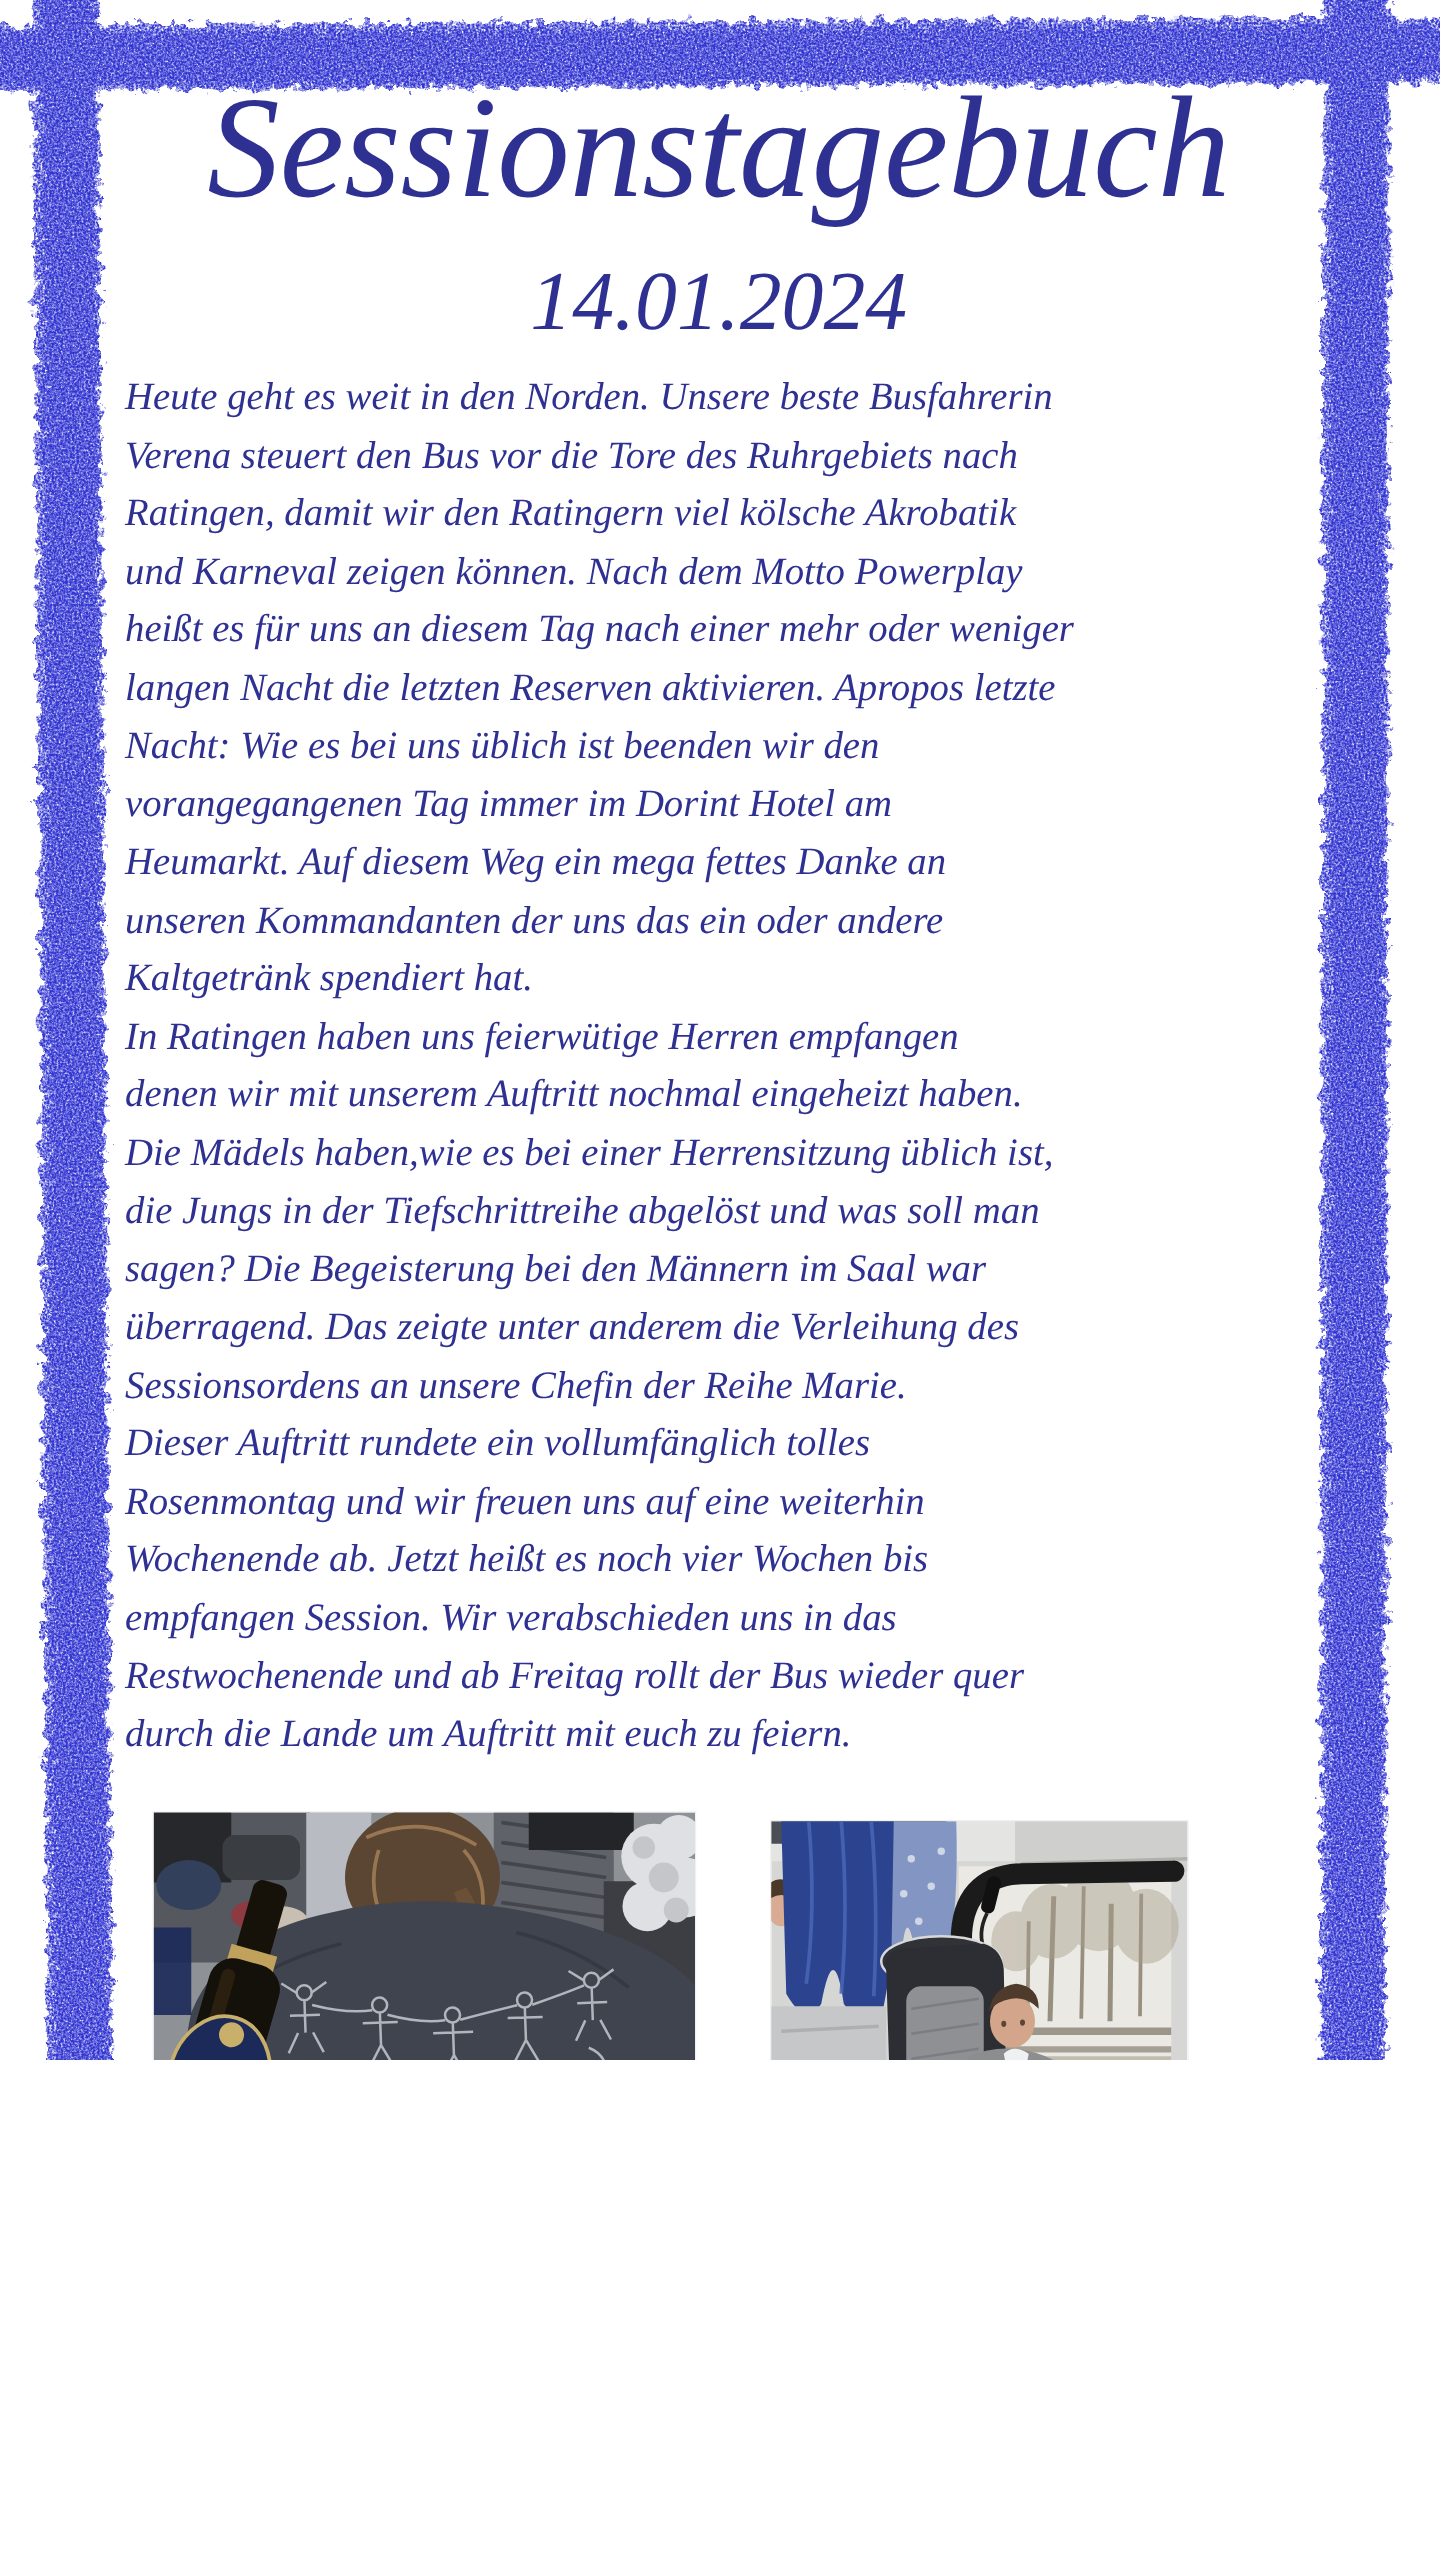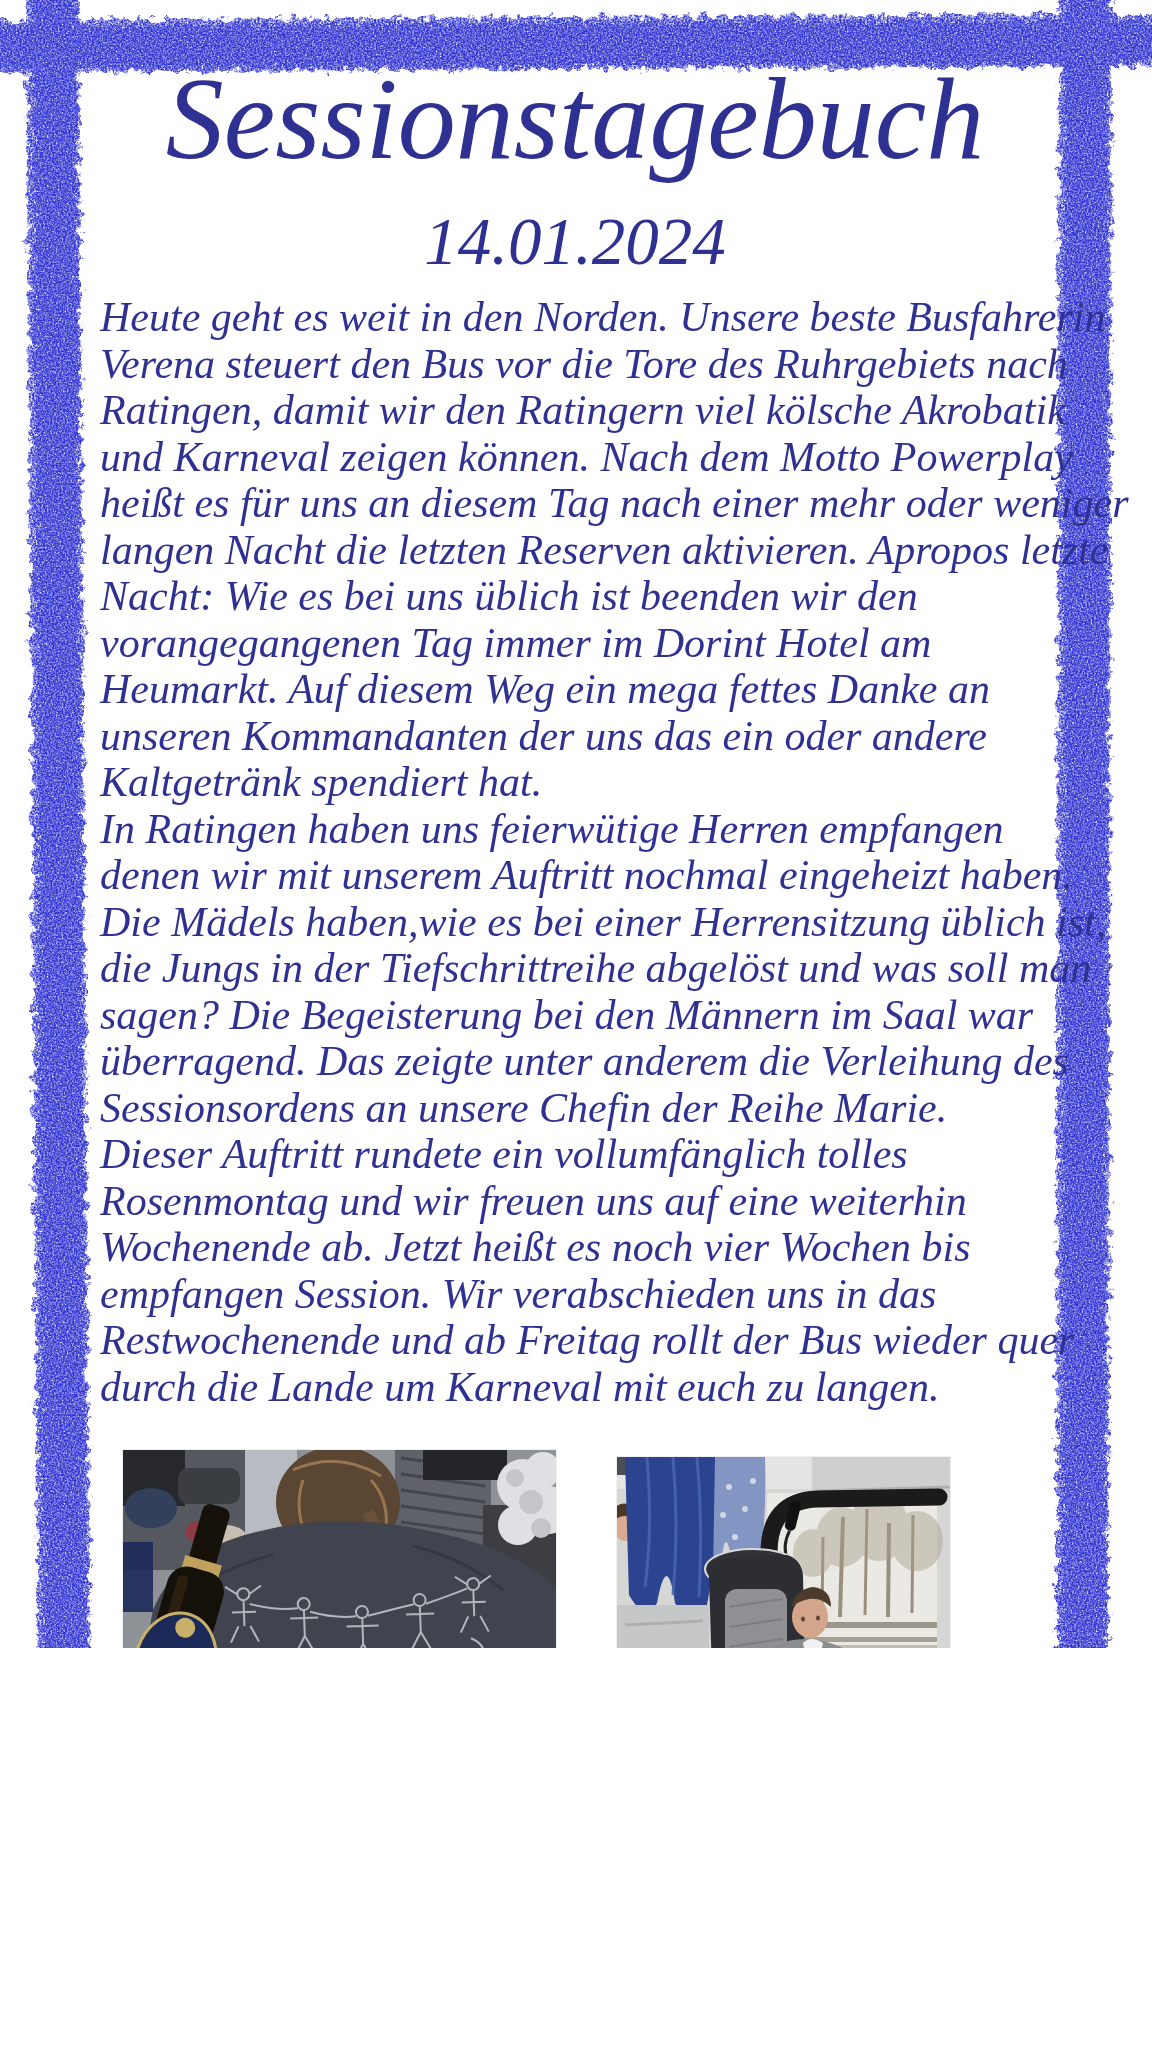--- a/index.html
+++ b/index.html
@@ -20,21 +20,21 @@
   }
   .date{
     position:absolute;left:80px;top:196px;width:990px;
     text-align:center;
     font-style:italic;font-size:67px;line-height:90px;
     color:#2e3192;
     font-family:Liberation Serif, serif;
   }
   .body-text{
     position:absolute;left:100px;top:294px;width:948px;
-    font-style:italic;font-size:42px;line-height:46.5px;
+    font-style:italic;font-size:31px;line-height:46.5px;
     color:#2e3192;
   }
   .body-text div{white-space:nowrap;}
   .signature{
     position:absolute;left:248px;top:1848px;
     font-style:italic;font-size:86px;color:#2e3192;white-space:nowrap;font-weight:bold;
   }
   .page-number{
     position:absolute;left:930px;top:1838px;width:120px;
     text-align:center;
@@ -104,21 +104,21 @@
     <div>Die Mädels haben,wie es bei einer Herrensitzung üblich ist,</div>
     <div>die Jungs in der Tiefschrittreihe abgelöst und was soll man</div>
     <div>sagen? Die Begeisterung bei den Männern im Saal war</div>
     <div>überragend. Das zeigte unter anderem die Verleihung des</div>
     <div>Sessionsordens an unsere Chefin der Reihe Marie.</div>
     <div>Dieser Auftritt rundete ein vollumfänglich tolles</div>
     <div>Rosenmontag und wir freuen uns auf eine weiterhin</div>
     <div>Wochenende ab. Jetzt heißt es noch vier Wochen bis</div>
     <div>empfangen Session. Wir verabschieden uns in das</div>
     <div>Restwochenende und ab Freitag rollt der Bus wieder quer</div>
-    <div>durch die Lande um Karneval mit euch zu langen.</div>
+    <div>durch die Lande um Auftritt mit euch zu feiern.</div>
   </div>
 
   <div class="photo" id="photo-left">
     <svg width="433" height="323" viewBox="0 0 433 323">
       <rect width="433" height="323" fill="#8e9196"></rect>
 
       <rect x="0" y="0" width="125" height="120" fill="#55585e"></rect>
       <rect x="0" y="0" width="62" height="56" fill="#26282c"></rect>
       <rect x="55" y="18" width="62" height="36" rx="10" fill="#3a3d42"></rect>
       <ellipse cx="28" cy="58" rx="26" ry="20" fill="#32405c"></ellipse>

